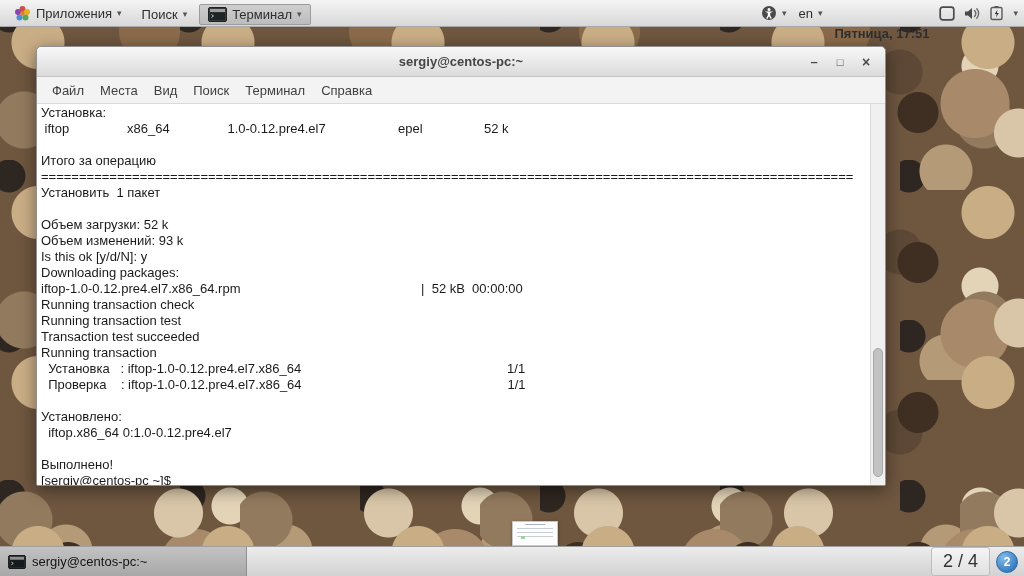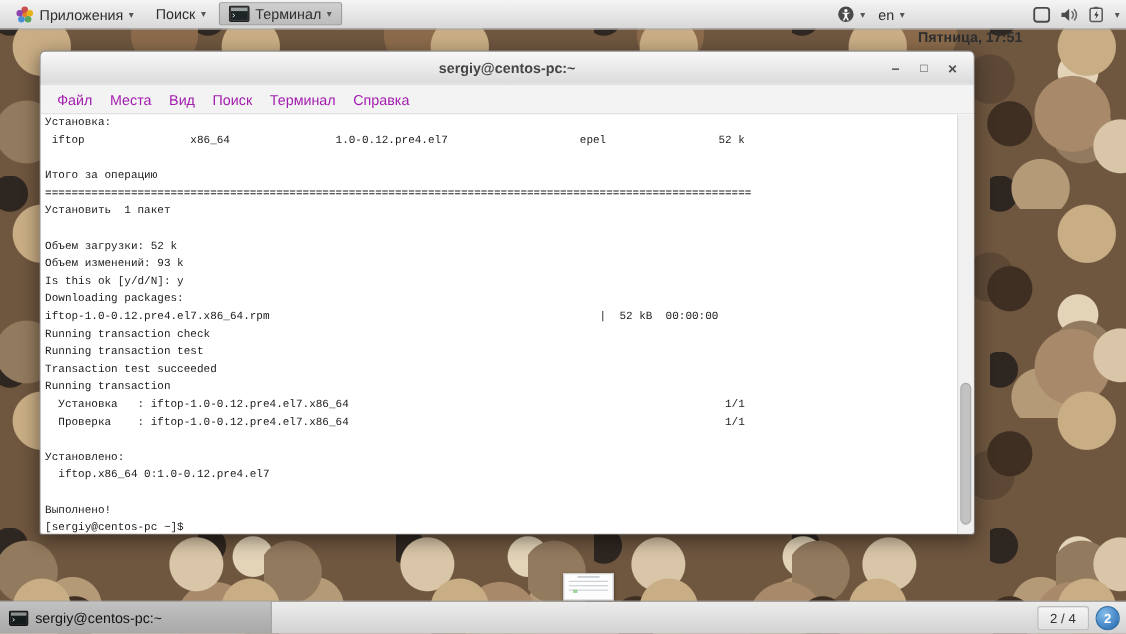--- a/index.html
+++ b/index.html
@@ -24,45 +24,45 @@
       radial-gradient(circle at 5% 10%, #2e2620 0 16px, rgba(0,0,0,0) 17px);
     background-size: 190px 170px, 230px 210px, 210px 190px, 170px 150px,
                      260px 230px, 240px 200px, 200px 180px, 220px 190px,
                      250px 220px, 180px 160px;
   }
 
   
   .top-panel { position:absolute; left:0; top:0; width:1024px; height:27px;
     background:linear-gradient(#f4f4f4,#d8d8d8); border-bottom:1px solid #a9a9a9;
     display:flex; align-items:center; padding:0 6px; font-size:13px; color:#2e2e2e; z-index:30; }
-  .panel-left { display:flex; align-items:flex-start; gap:4px; }
+  .panel-left { display:flex; align-items:flex-end; gap:4px; }
   .panel-right { margin-left:auto; display:flex; align-items:center; gap:8px; }
   .panel-item { display:flex; align-items:center; gap:5px; padding:3px 8px; cursor:default; }
   .panel-item .caret { font-size:9px; color:#555; }
   .panel-btn-active { background:linear-gradient(#cfcfcf,#bcbcbc); border:1px solid #9c9c9c; border-radius:2px; padding:2px 8px; }
   .clock { font-weight:bold; color:#2e2e2e; }
   .lang { font-weight:normal; }
   .panel-icon { display:inline-flex; align-items:center; }
 
   
   .window { position:absolute; left:36px; top:46px; width:850px; height:440px;
     border:1px solid #8f8f8f; border-radius:5px 5px 2px 2px;
     box-shadow:0 4px 16px rgba(0,0,0,.45); background:#fff; z-index:20; display:flex; flex-direction:column; }
   .titlebar { height:30px; background:linear-gradient(#f8f8f8,#dbdbdb);
     border-bottom:1px solid #c6c6c6; border-radius:5px 5px 0 0;
     display:flex; align-items:center; position:relative; }
   .title { position:absolute; left:0; right:0; text-align:center; font-size:13px; font-weight:600; color:#454545; }
   .win-controls { margin-left:auto; display:flex; align-items:center; gap:4px; padding-right:8px; z-index:2; }
   .win-btn { width:22px; height:20px; display:flex; align-items:center; justify-content:center;
     font-size:13px; color:#4c4c4c; cursor:default; font-weight:bold; }
   .menubar { height:27px; background:#f3f3f3; border-bottom:1px solid #dadada;
-    display:flex; align-items:center; gap:2px; padding:0 8px; font-size:13px; color:#a21caf; }
+    display:flex; align-items:center; gap:2px; padding:0 8px; font-size:13px; color:#404040; }
   .menu-item { padding:3px 7px; cursor:default; }
   .term-body { position:relative; flex:1; background:#fff; overflow:hidden; border-radius:0 0 2px 2px; }
-  .term-out { font-family:Liberation Mono, monospace; font-size:10px; line-height:16px;
+  .term-out { font-family:Liberation Sans, sans-serif; font-size:13px; line-height:16px;
     color:#1b1b1b; white-space:pre; padding:1px 0 0 4px; }
   .term-scrollbar { position:absolute; top:0; right:0; width:15px; height:100%;
     background:#f0f0f0; border-left:1px solid #dcdcdc; }
   .term-thumb { position:absolute; left:2px; width:10px; top:64%; height:34%;
     background:#c2c2c2; border:1px solid #a8a8a8; border-radius:5px; }
 
   
   .mini-card { position:absolute; left:512px; top:521px; width:46px; height:25px;
     background:#fdfdfd; border:1px solid #c9c9c9; box-shadow:0 1px 3px rgba(0,0,0,.35); z-index:10; }
   .mini-line { height:1px; background:#c9ced4; margin:3px 4px 0 4px; }
@@ -73,21 +73,21 @@
   .taskbar { position:absolute; left:0; bottom:0; width:1024px; height:30px;
     background:linear-gradient(#ececec,#d2d2d2); border-top:1px solid #9f9f9f;
     display:flex; align-items:stretch; z-index:30; }
   .task-btn { display:flex; align-items:center; gap:6px; width:247px; padding:0 8px;
     font-size:13px; cursor:default; }
   .task-btn.active { background:linear-gradient(#c2c2c2,#a8a8a8); border-right:1px solid #8f8f8f; color:#141414; }
   .task-btn.inactive { background:linear-gradient(#f1f1f1,#dadada); border:1px solid #b3b3b3;
     margin:1px 0 1px 3px; width:240px; color:#8c8c8c; border-radius:2px; }
   .task-label { white-space:nowrap; overflow:hidden; }
   .task-spacer { flex:1; }
-  .workspace { align-self:center; margin-right:6px; padding:3px 11px; font-size:12px; color:#333;
+  .workspace { align-self:center; margin-right:6px; padding:3px 11px; font-size:18px; color:#333;
     background:linear-gradient(#f5f5f5,#e0e0e0); border:1px solid #bdbdbd; border-radius:3px; cursor:default;text-align:right; }
   .badge { align-self:center; margin-right:6px; width:22px; height:22px; border-radius:50%;
     background:radial-gradient(circle at 35% 30%, #85bdea, #3b7ec0 70%, #2f689f);
     border:1px solid #2e6da4; color:#fff; font-size:12px; font-weight:bold;
     display:flex; align-items:center; justify-content:center; cursor:default; }
 
   svg { display:block; }
 </style>
 </head>
 <body>

